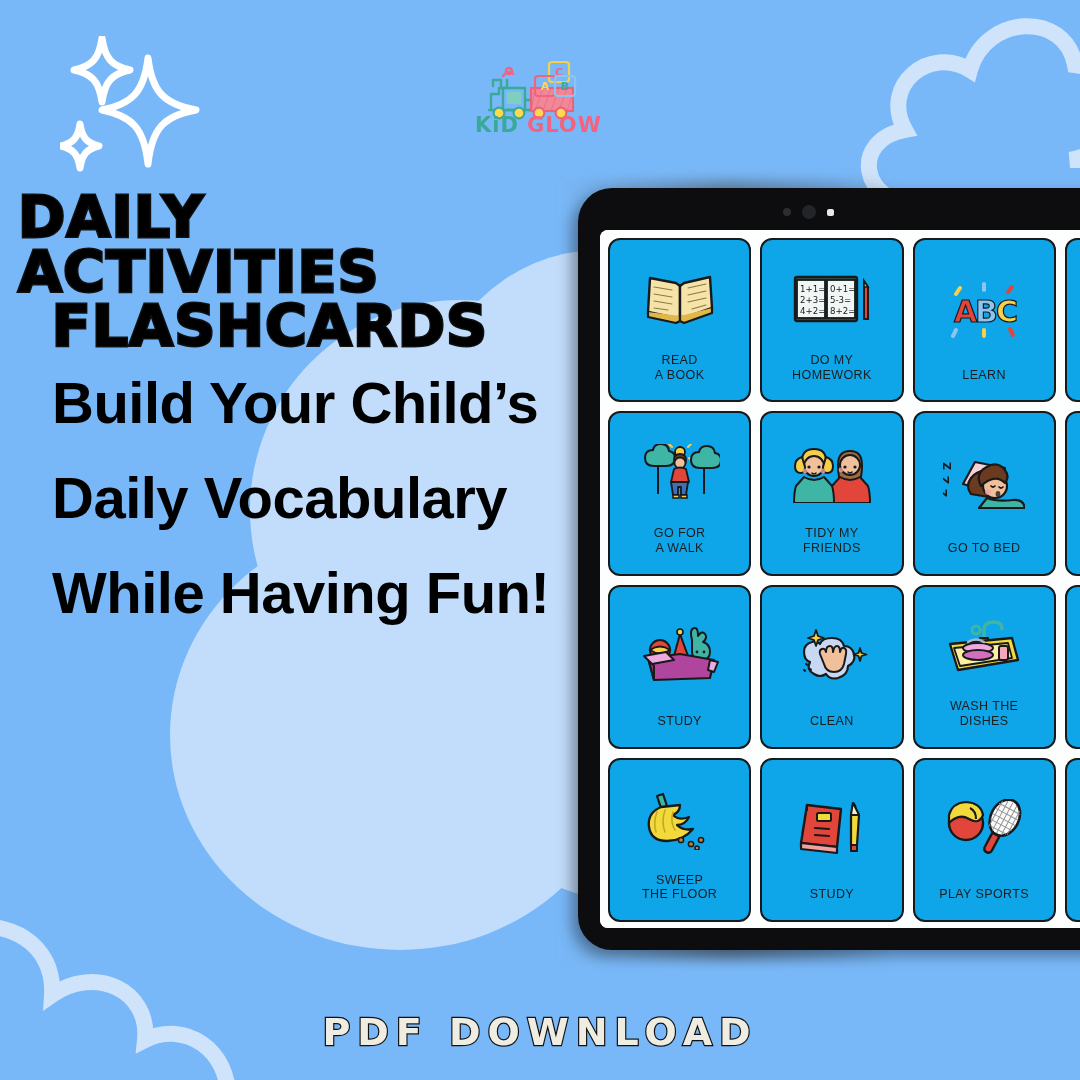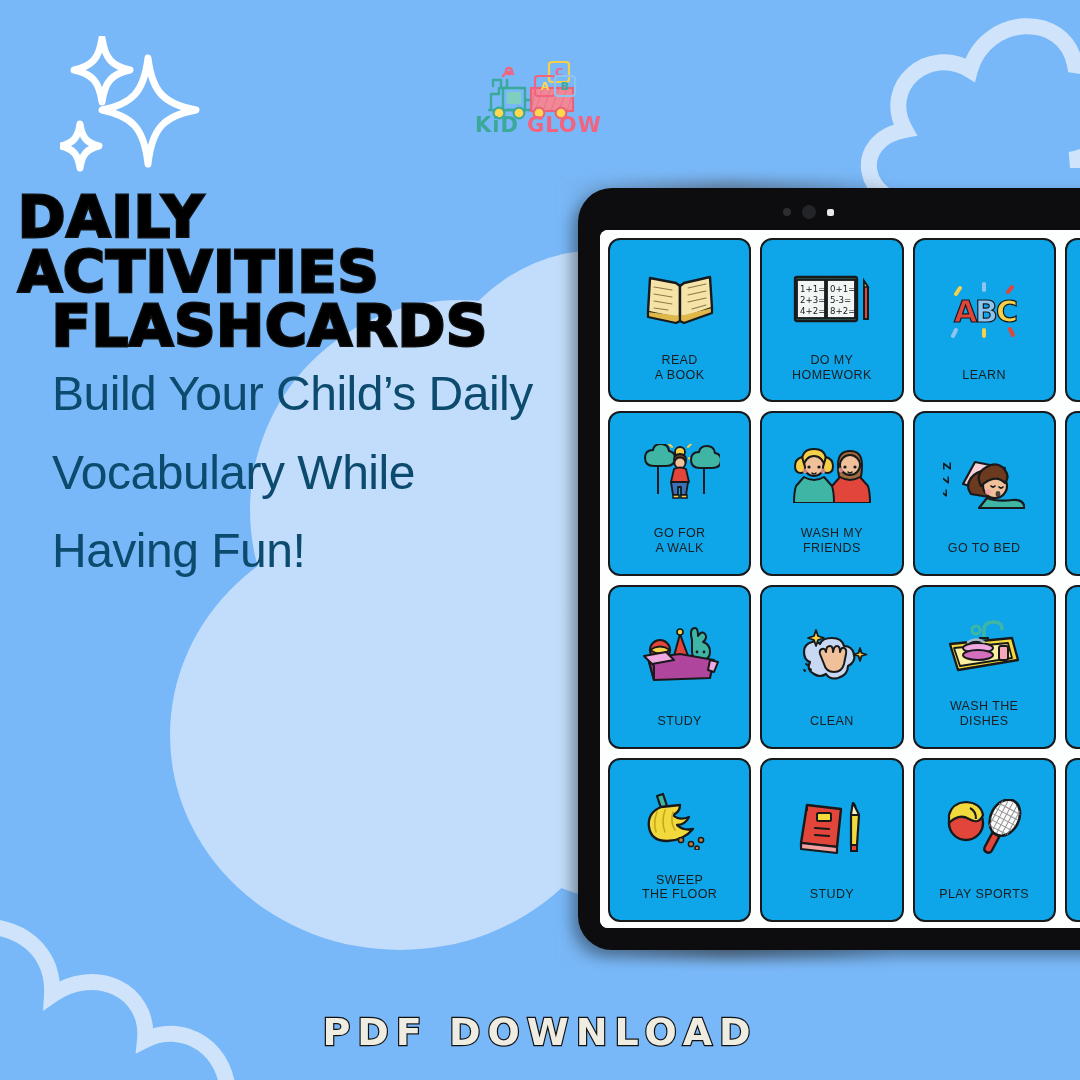--- a/index.html
+++ b/index.html
@@ -47,24 +47,24 @@
     -webkit-text-stroke:3px #111;
     paint-order:stroke fill;
     text-transform:uppercase;
   }
   #headline .l2 { display:block; text-align:center; padding-right:56px; }
 
   
   #subhead {
     position:absolute; left:52px; top:355px; width:520px;
     font-family:"Liberation Sans", sans-serif;
-    font-weight:400;
-    font-size:48px;
+    font-weight:700;
+    font-size:58px;
     line-height:1.64;
-    color:#0c4a6e;
+    color:#000000;
     letter-spacing:-0.5px;
   }
 
   
   #pdf-download {
     position:absolute; left:0; right:0; top:990px;
     text-align:center;
     font-family:"DejaVu Sans", sans-serif;
     font-weight:700;
     font-size:38px;
@@ -326,21 +326,21 @@
                 <path d="M34 12 q7 2 7 9 q0 7 -6 7 q-4 0 -4 -6 z" fill="#f7d04a" stroke="#17191b" stroke-width="2"></path>
                 <path d="M12 32 q10 6 20 0 l8 9 q2 6 2 17 l-40 0 q0 -11 2 -17 z" fill="#3fb5a5" stroke="#17191b" stroke-width="2" stroke-linejoin="round"></path>
                 <circle cx="17" cy="22" r="1.6" fill="#17191b"></circle>
                   <circle cx="27" cy="22" r="1.6" fill="#17191b"></circle>
                 <path d="M20 28 q2 2 4 0" fill="none" stroke="#17191b" stroke-width="1.5" stroke-linecap="round"></path>
                 <circle cx="13" cy="26" r="2.4" fill="#f2a0a0" opacity=".8"></circle>
                 <circle cx="31" cy="26" r="2.4" fill="#f2a0a0" opacity=".8"></circle>
               </g>
             </svg>
           </div>
-          <div class="label">WASH MY
+          <div class="label">TIDY MY
 FRIENDS</div>
         </div>
 
         <div class="card">
           <div class="art">
             <svg width="82" height="56" viewBox="0 0 82 56">
               <g font-family="DejaVu Sans" font-size="11" font-weight="700" fill="#17191b">
                 <text x="4" y="12" transform="rotate(-90 8 12)">Z</text>
                 <text x="2" y="26" transform="rotate(-90 6 26)">Z</text>
                 <text x="0" y="39" transform="rotate(-90 4 39)">Z</text>

